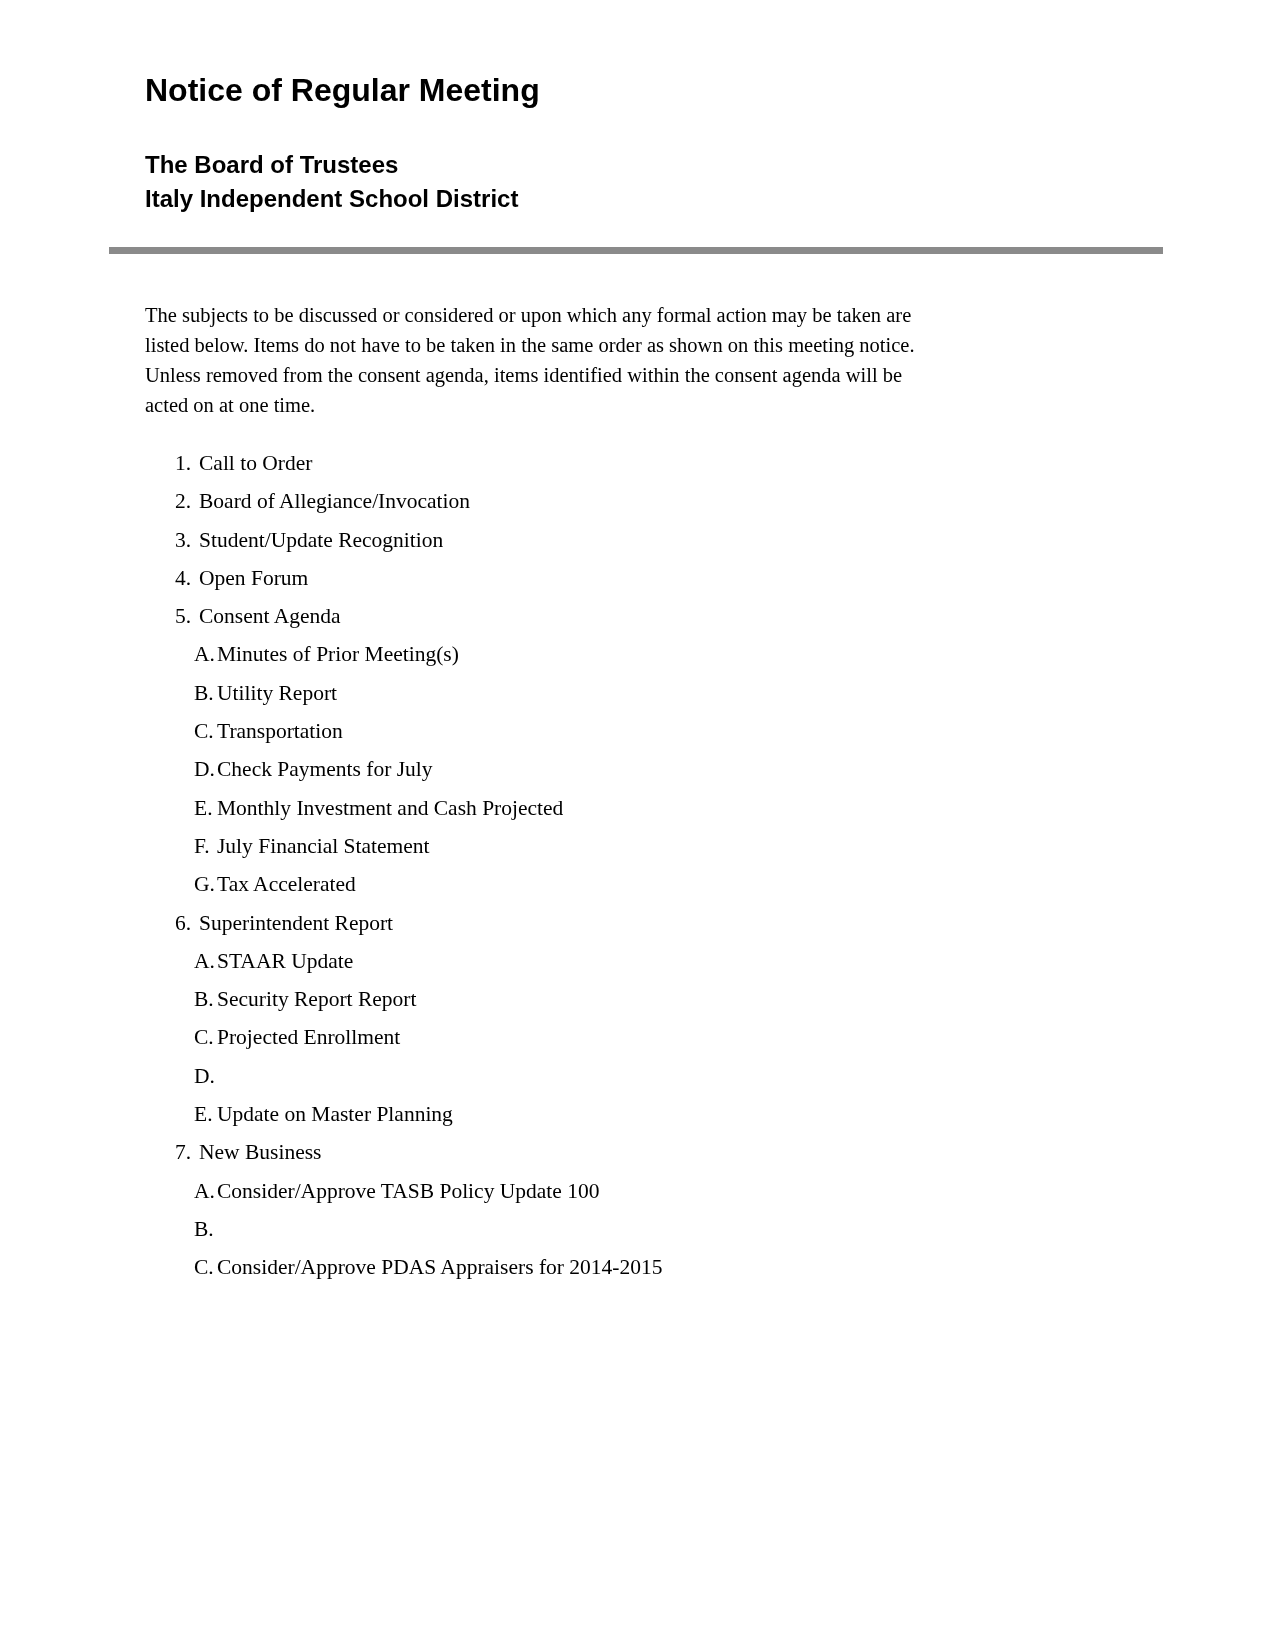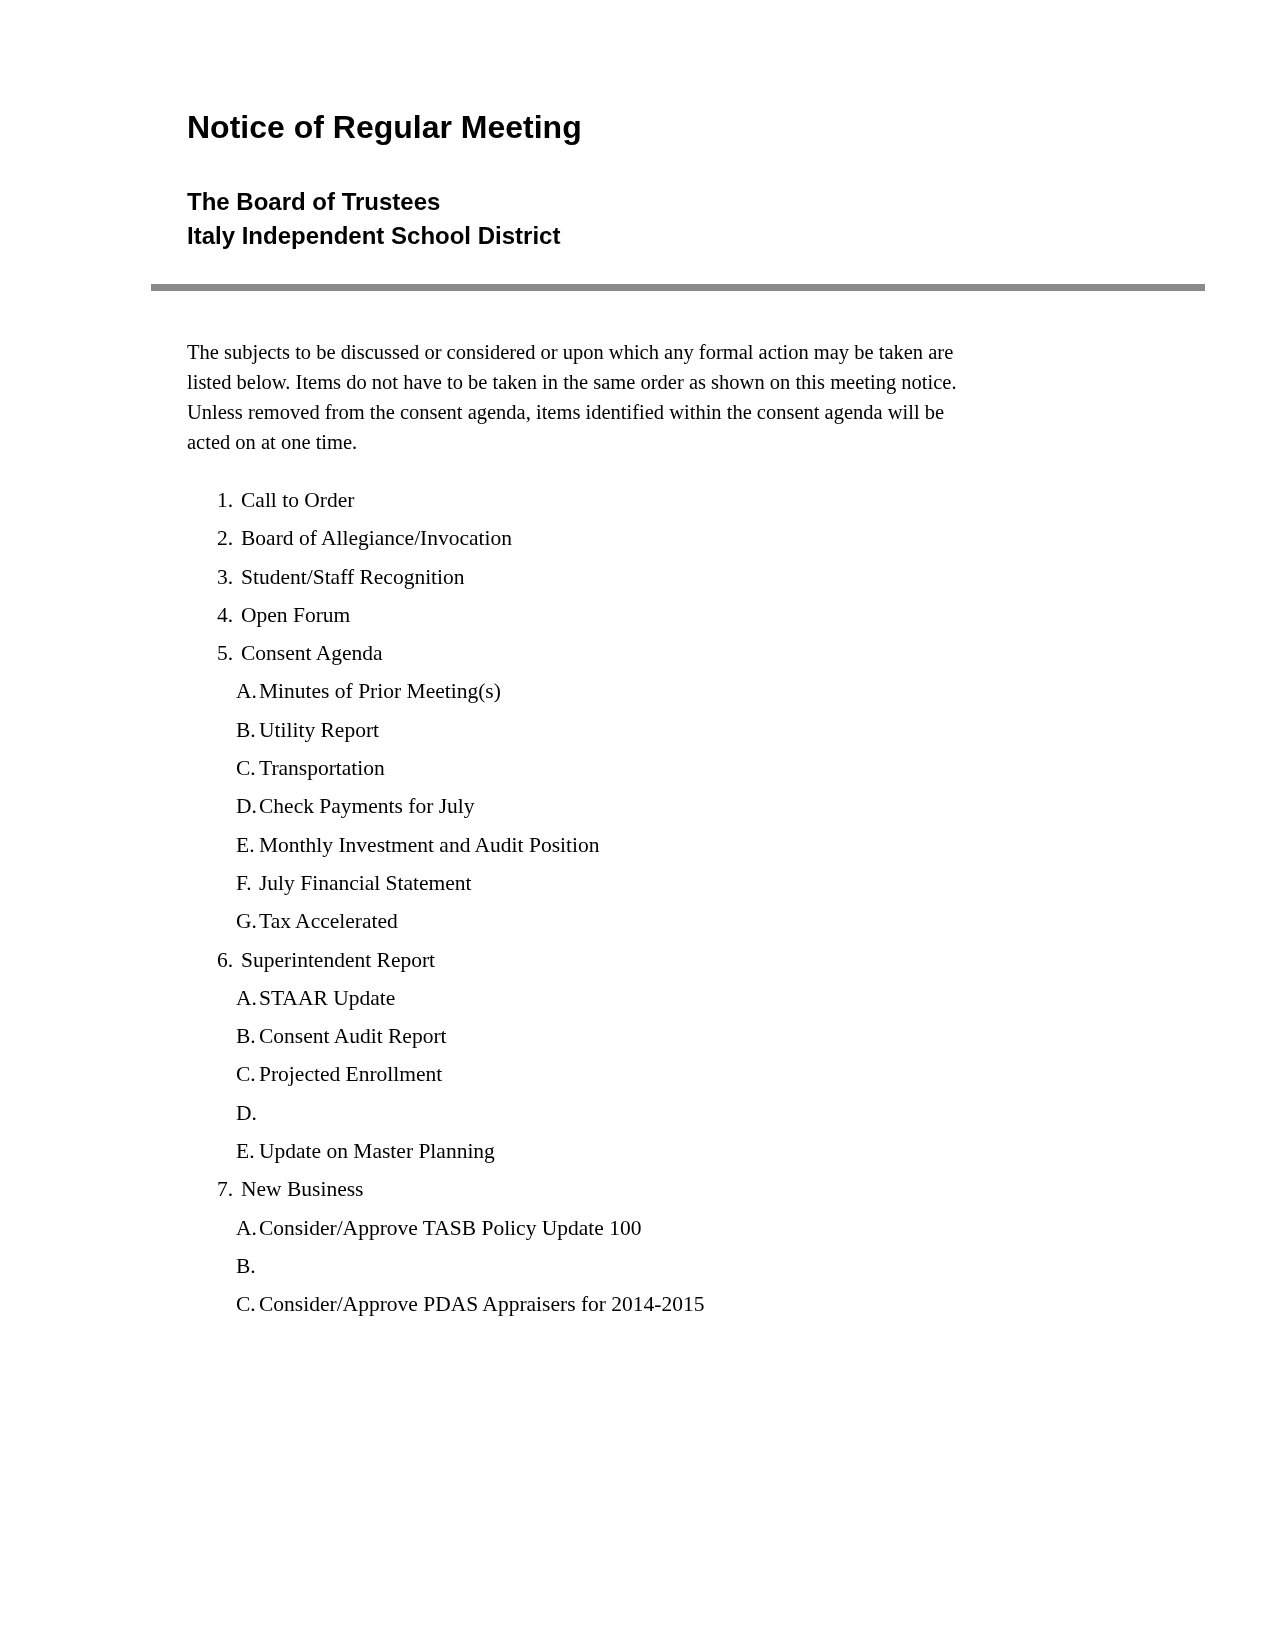--- a/index.html
+++ b/index.html
@@ -12,24 +12,23 @@
     height: 1650px;
     position: relative;
     overflow: hidden;
     color: #000000;
     font-family: "Liberation Serif", "DejaVu Serif", serif;
     -webkit-font-smoothing: antialiased;
   }
   .page {
     position: absolute;
     inset: 0;
-    padding-top: 108px;
+    padding-top: 71px;
     box-sizing: border-box;
     background: #ffffff;
-    margin-left: 42px;
   }
   .doc-title {
     margin: 0 0 0 145px;
     font-family: "Liberation Sans", "DejaVu Sans", sans-serif;
     font-weight: bold;
     font-size: 32px;
     line-height: 38px;
     letter-spacing: 0;
     color: #000000;
   }
@@ -113,21 +112,21 @@
       <li class="agenda-item level1">
         <span class="marker">1.</span>
         <span class="label">Call to Order</span>
       </li>
       <li class="agenda-item level1">
         <span class="marker">2.</span>
         <span class="label">Board of Allegiance/Invocation</span>
       </li>
       <li class="agenda-item level1">
         <span class="marker">3.</span>
-        <span class="label">Student/Staff Recognition</span>
+        <span class="label">Student/Update Recognition</span>
       </li>
       <li class="agenda-item level1">
         <span class="marker">4.</span>
         <span class="label">Open Forum</span>
       </li>
       <li class="agenda-item level1">
         <span class="marker">5.</span>
         <span class="label">Consent Agenda</span>
       </li>
       <li class="agenda-item level2">
@@ -141,41 +140,41 @@
       <li class="agenda-item level2">
         <span class="marker">C.</span>
         <span class="label">Transportation</span>
       </li>
       <li class="agenda-item level2">
         <span class="marker">D.</span>
         <span class="label">Check Payments for July</span>
       </li>
       <li class="agenda-item level2">
         <span class="marker">E.</span>
-        <span class="label">Monthly Investment and Audit Position</span>
+        <span class="label">Monthly Investment and Cash Projected</span>
       </li>
       <li class="agenda-item level2">
         <span class="marker">F.</span>
         <span class="label">July Financial Statement</span>
       </li>
       <li class="agenda-item level2">
         <span class="marker">G.</span>
         <span class="label">Tax Accelerated</span>
       </li>
       <li class="agenda-item level1">
         <span class="marker">6.</span>
         <span class="label">Superintendent Report</span>
       </li>
       <li class="agenda-item level2">
         <span class="marker">A.</span>
         <span class="label">STAAR Update</span>
       </li>
       <li class="agenda-item level2">
         <span class="marker">B.</span>
-        <span class="label">Consent Audit Report</span>
+        <span class="label">Security Report Report</span>
       </li>
       <li class="agenda-item level2">
         <span class="marker">C.</span>
         <span class="label">Projected Enrollment</span>
       </li>
       <li class="agenda-item level2">
         <span class="marker">D.</span>
       </li>
       <li class="agenda-item level2">
         <span class="marker">E.</span>

